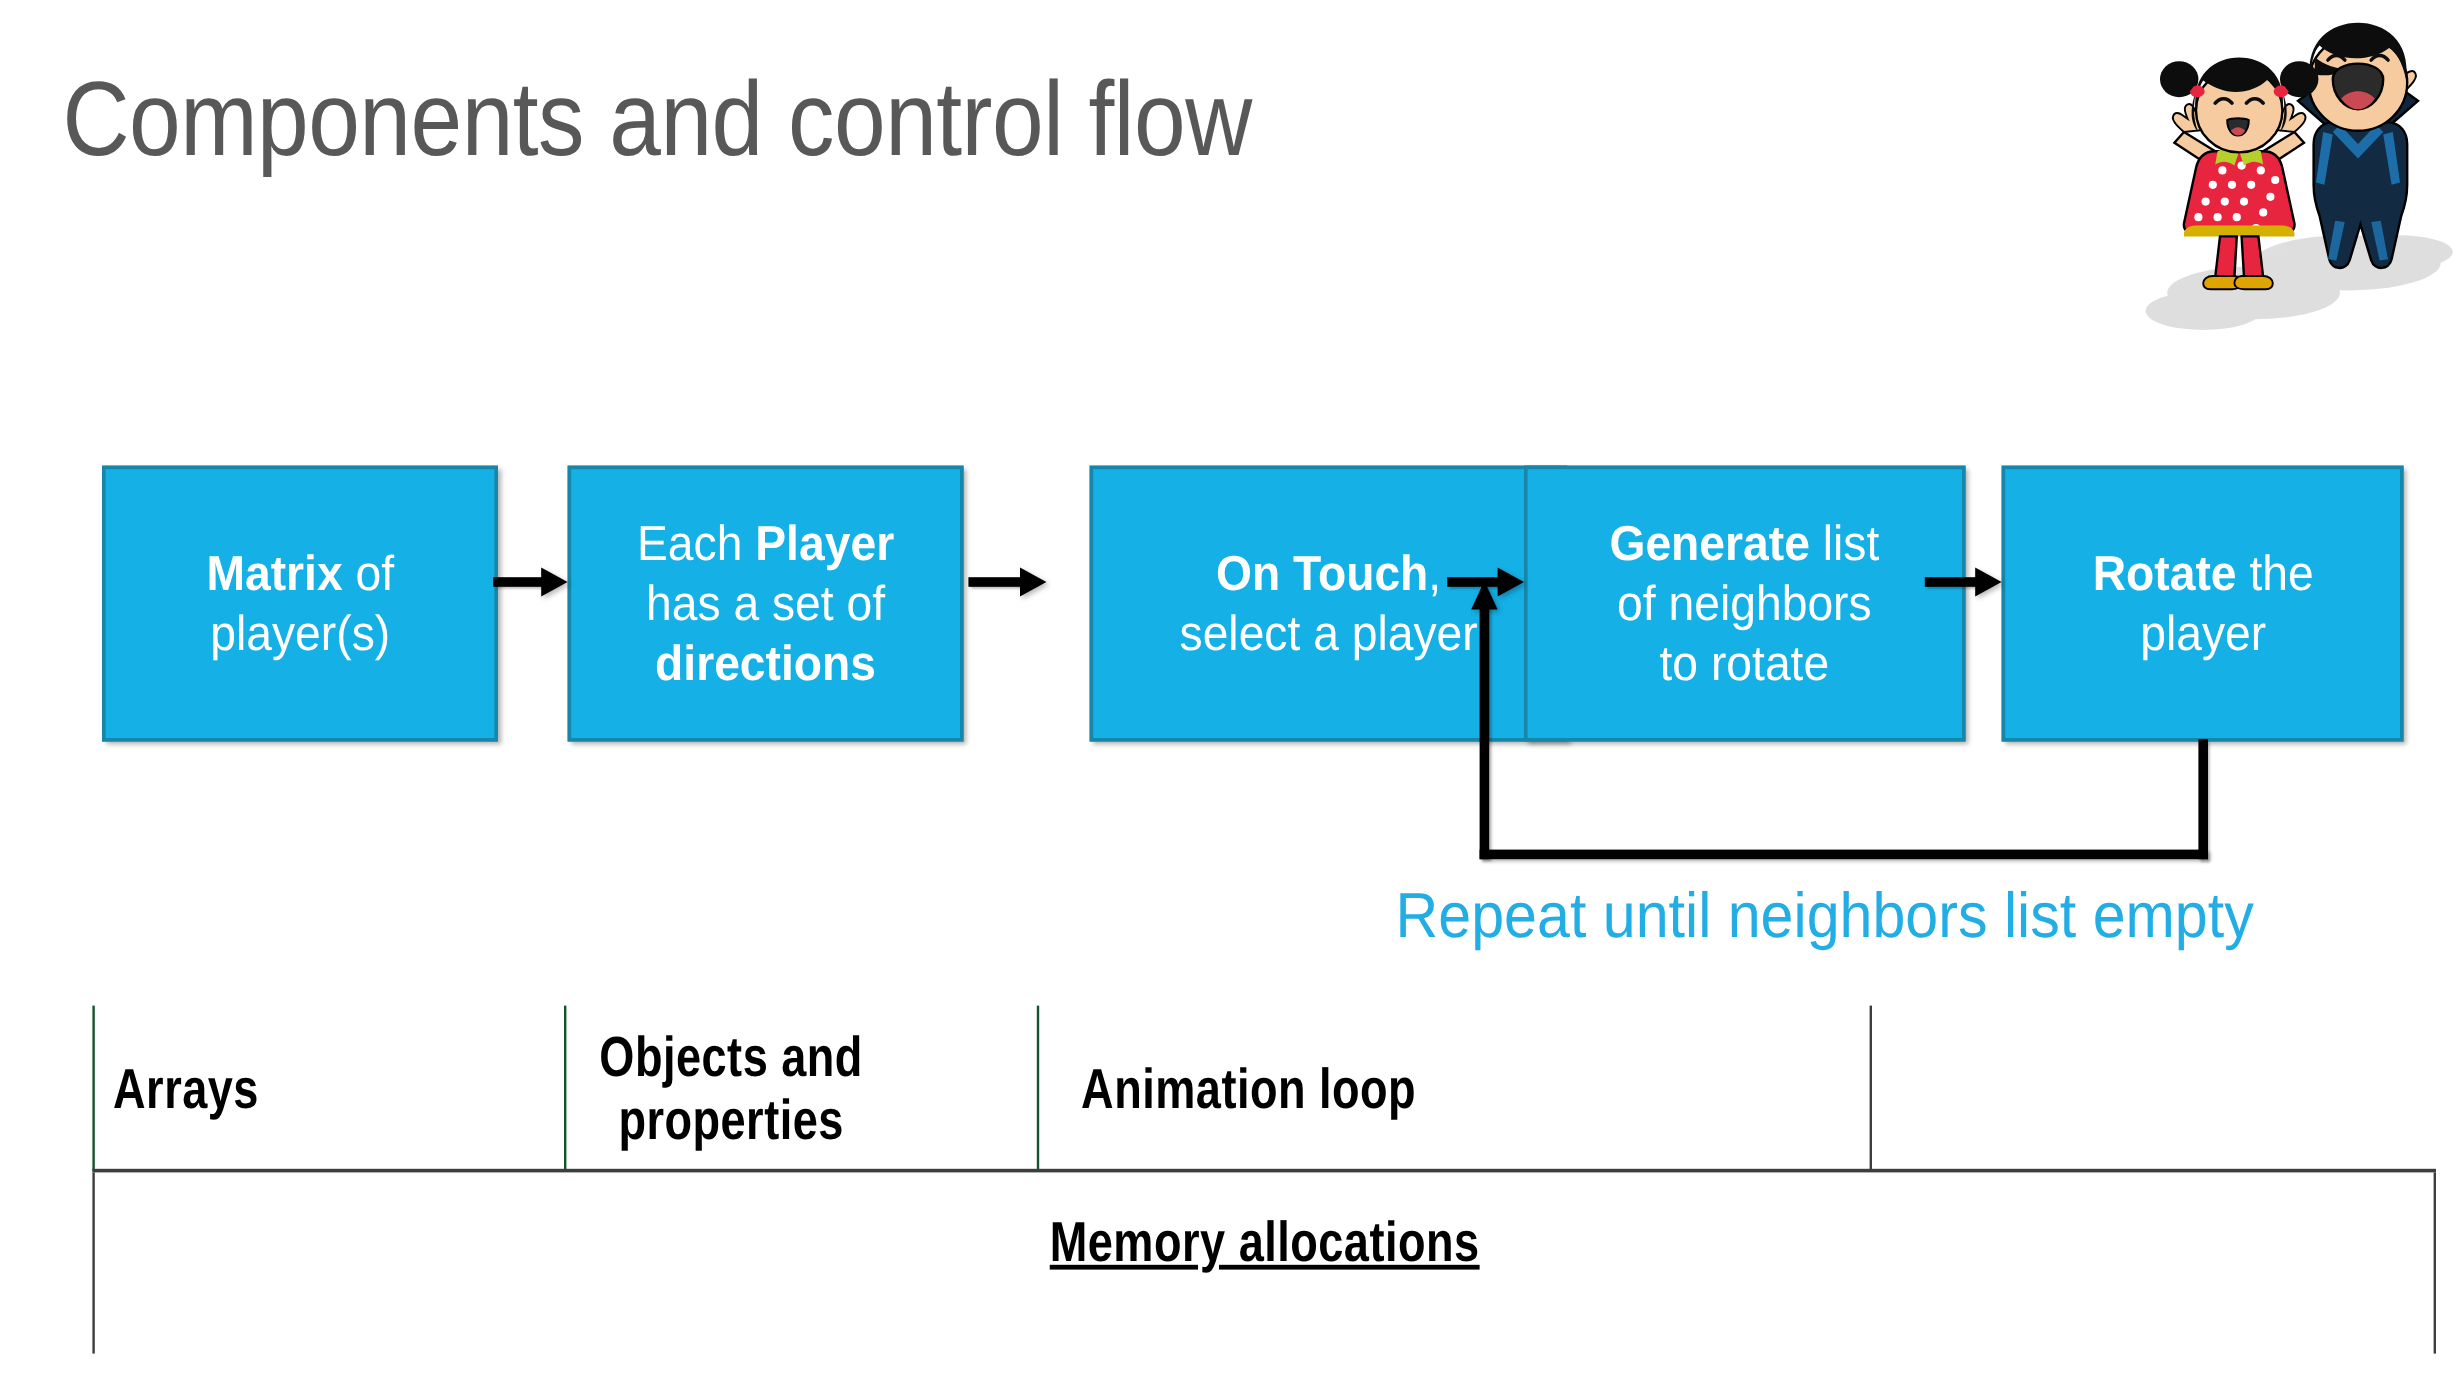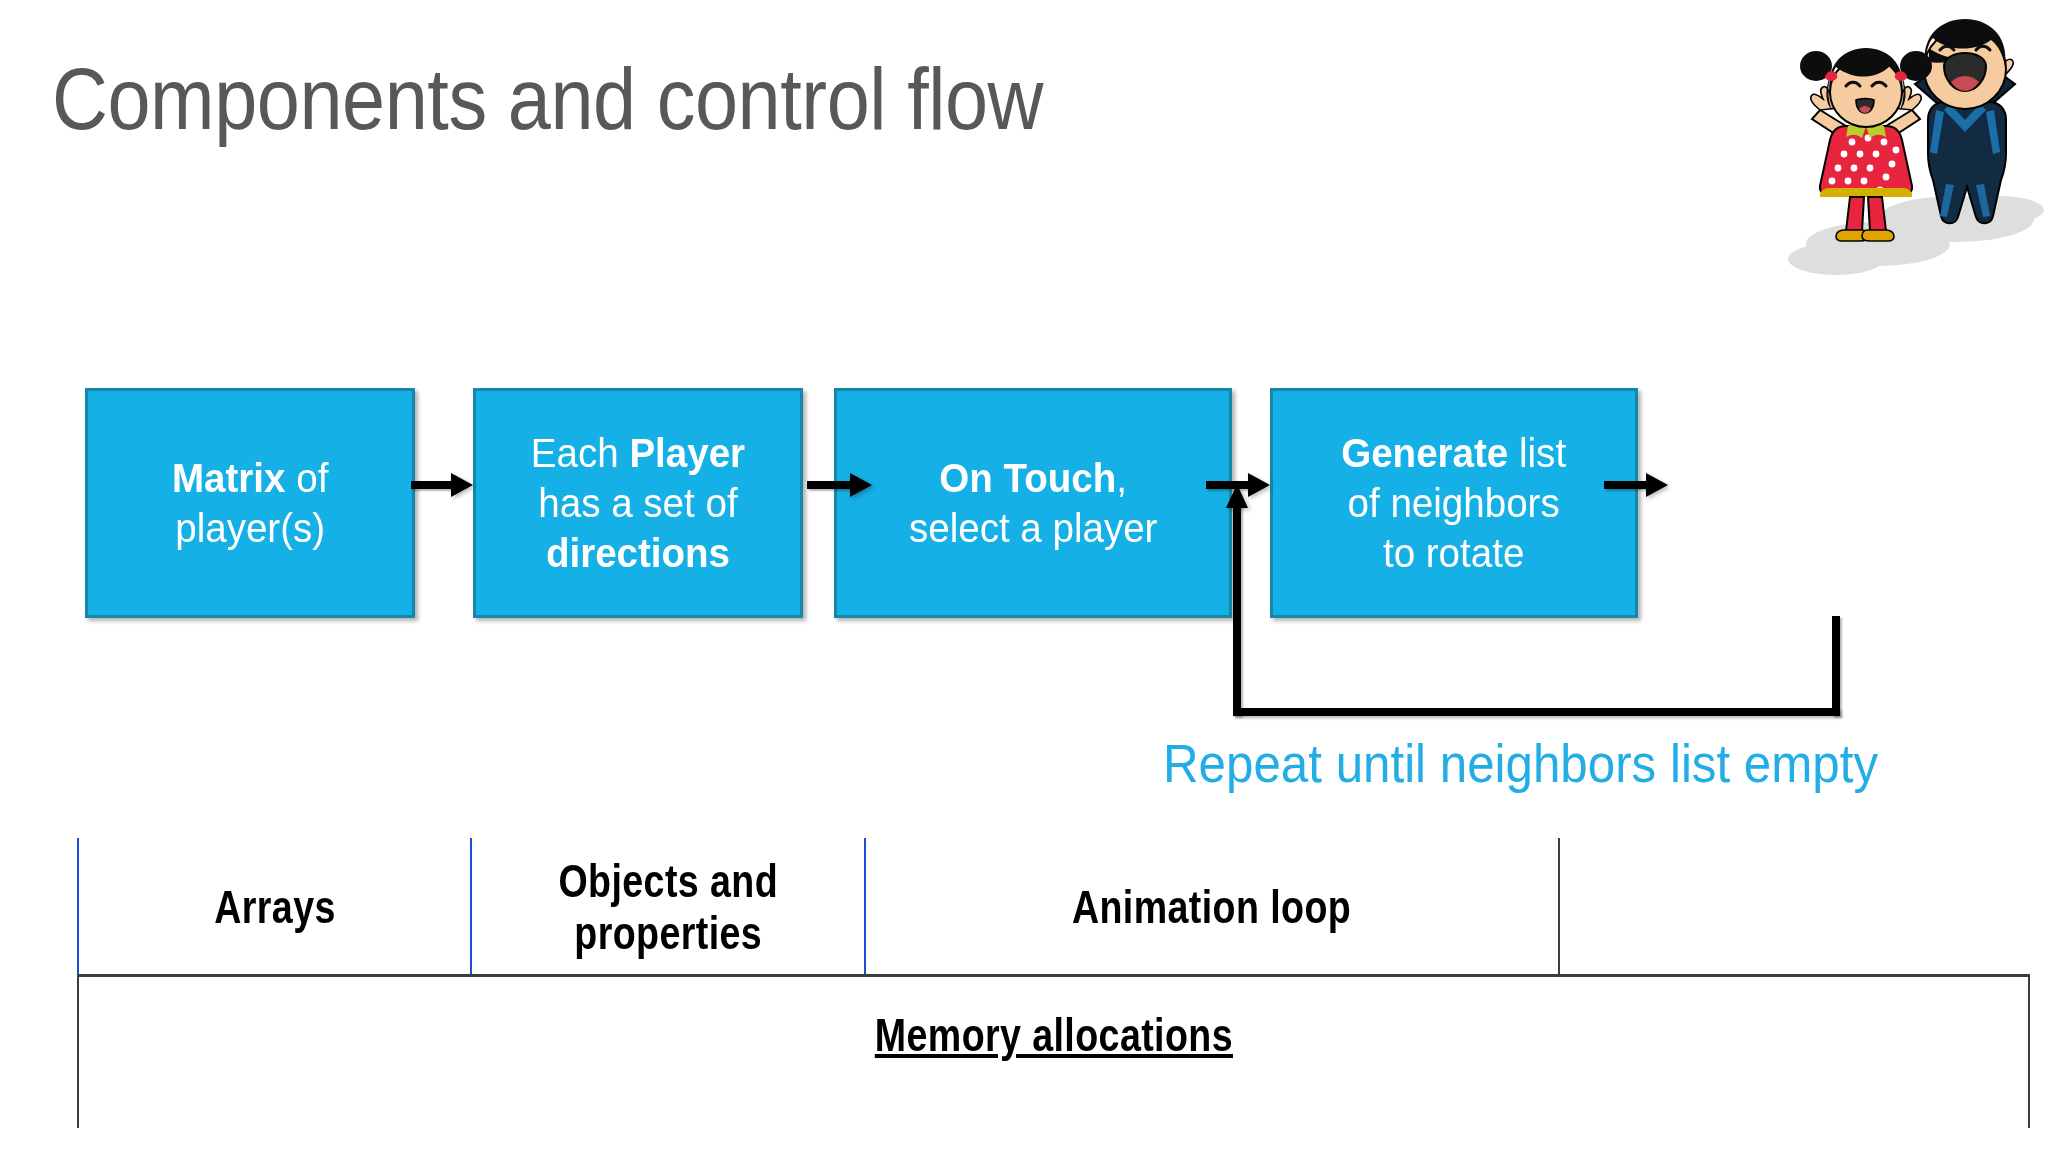--- a/index.html
+++ b/index.html
@@ -69,21 +69,21 @@
     text-align: center;
     padding: 0 10px;
     transform: scaleX(0.94);
   }
   .flow-box-text b {
     font-weight: 700;
   }
 
   #box-1 { left: 85px;   width: 330px; }
   #box-2 { left: 473px;  width: 330px; }
-  #box-3 { left: 834px;  width: 398px; }
+  #box-3 { left: 908px;  width: 398px; }
   #box-4 { left: 1270px; width: 368px; }
   #box-5 { left: 1668px; width: 335px; }
 
   
   .connector {
     position: absolute;
     top: 478px;
     height: 14px;
   }
   .connector .shaft {
@@ -183,23 +183,23 @@
     left: 0;
     top: 0;
     width: 100%;
     height: 138px;
     display: flex;
   }
   .table-cell {
     position: relative;
     display: flex;
     align-items: center;
-    justify-content: center;
+    justify-content: flex-start;
     box-sizing: border-box;
-    border-left: 2px solid #1d4ed8;
+    border-left: 2px solid #14532d;
     height: 100%;
   }
   .table-cell:last-child {
     border-right: 2px solid #3d3d3d;
   }
   .cell-label {
     font-family: "Liberation Sans", sans-serif;
     font-weight: 700;
     font-size: 47px;
     line-height: 1.1;
@@ -376,20 +376,26 @@
   </div>
 
   <div class="flow-box" id="box-4">
     <div class="flow-box-text">
       <b>Generate</b><span> list</span><br>
       <span>of neighbors</span><br>
       <span>to rotate</span>
     </div>
   </div>
 
+  <div class="flow-box" id="box-5">
+    <div class="flow-box-text">
+      <b>Rotate</b><span> the</span><br>
+      <span>player</span>
+    </div>
+  </div>
 
   <div class="connector" id="conn-1">
     <div class="shaft"></div>
     <div class="head"></div>
   </div>
   <div class="connector" id="conn-2">
     <div class="shaft"></div>
     <div class="head"></div>
   </div>
   <div class="connector" id="conn-3">

